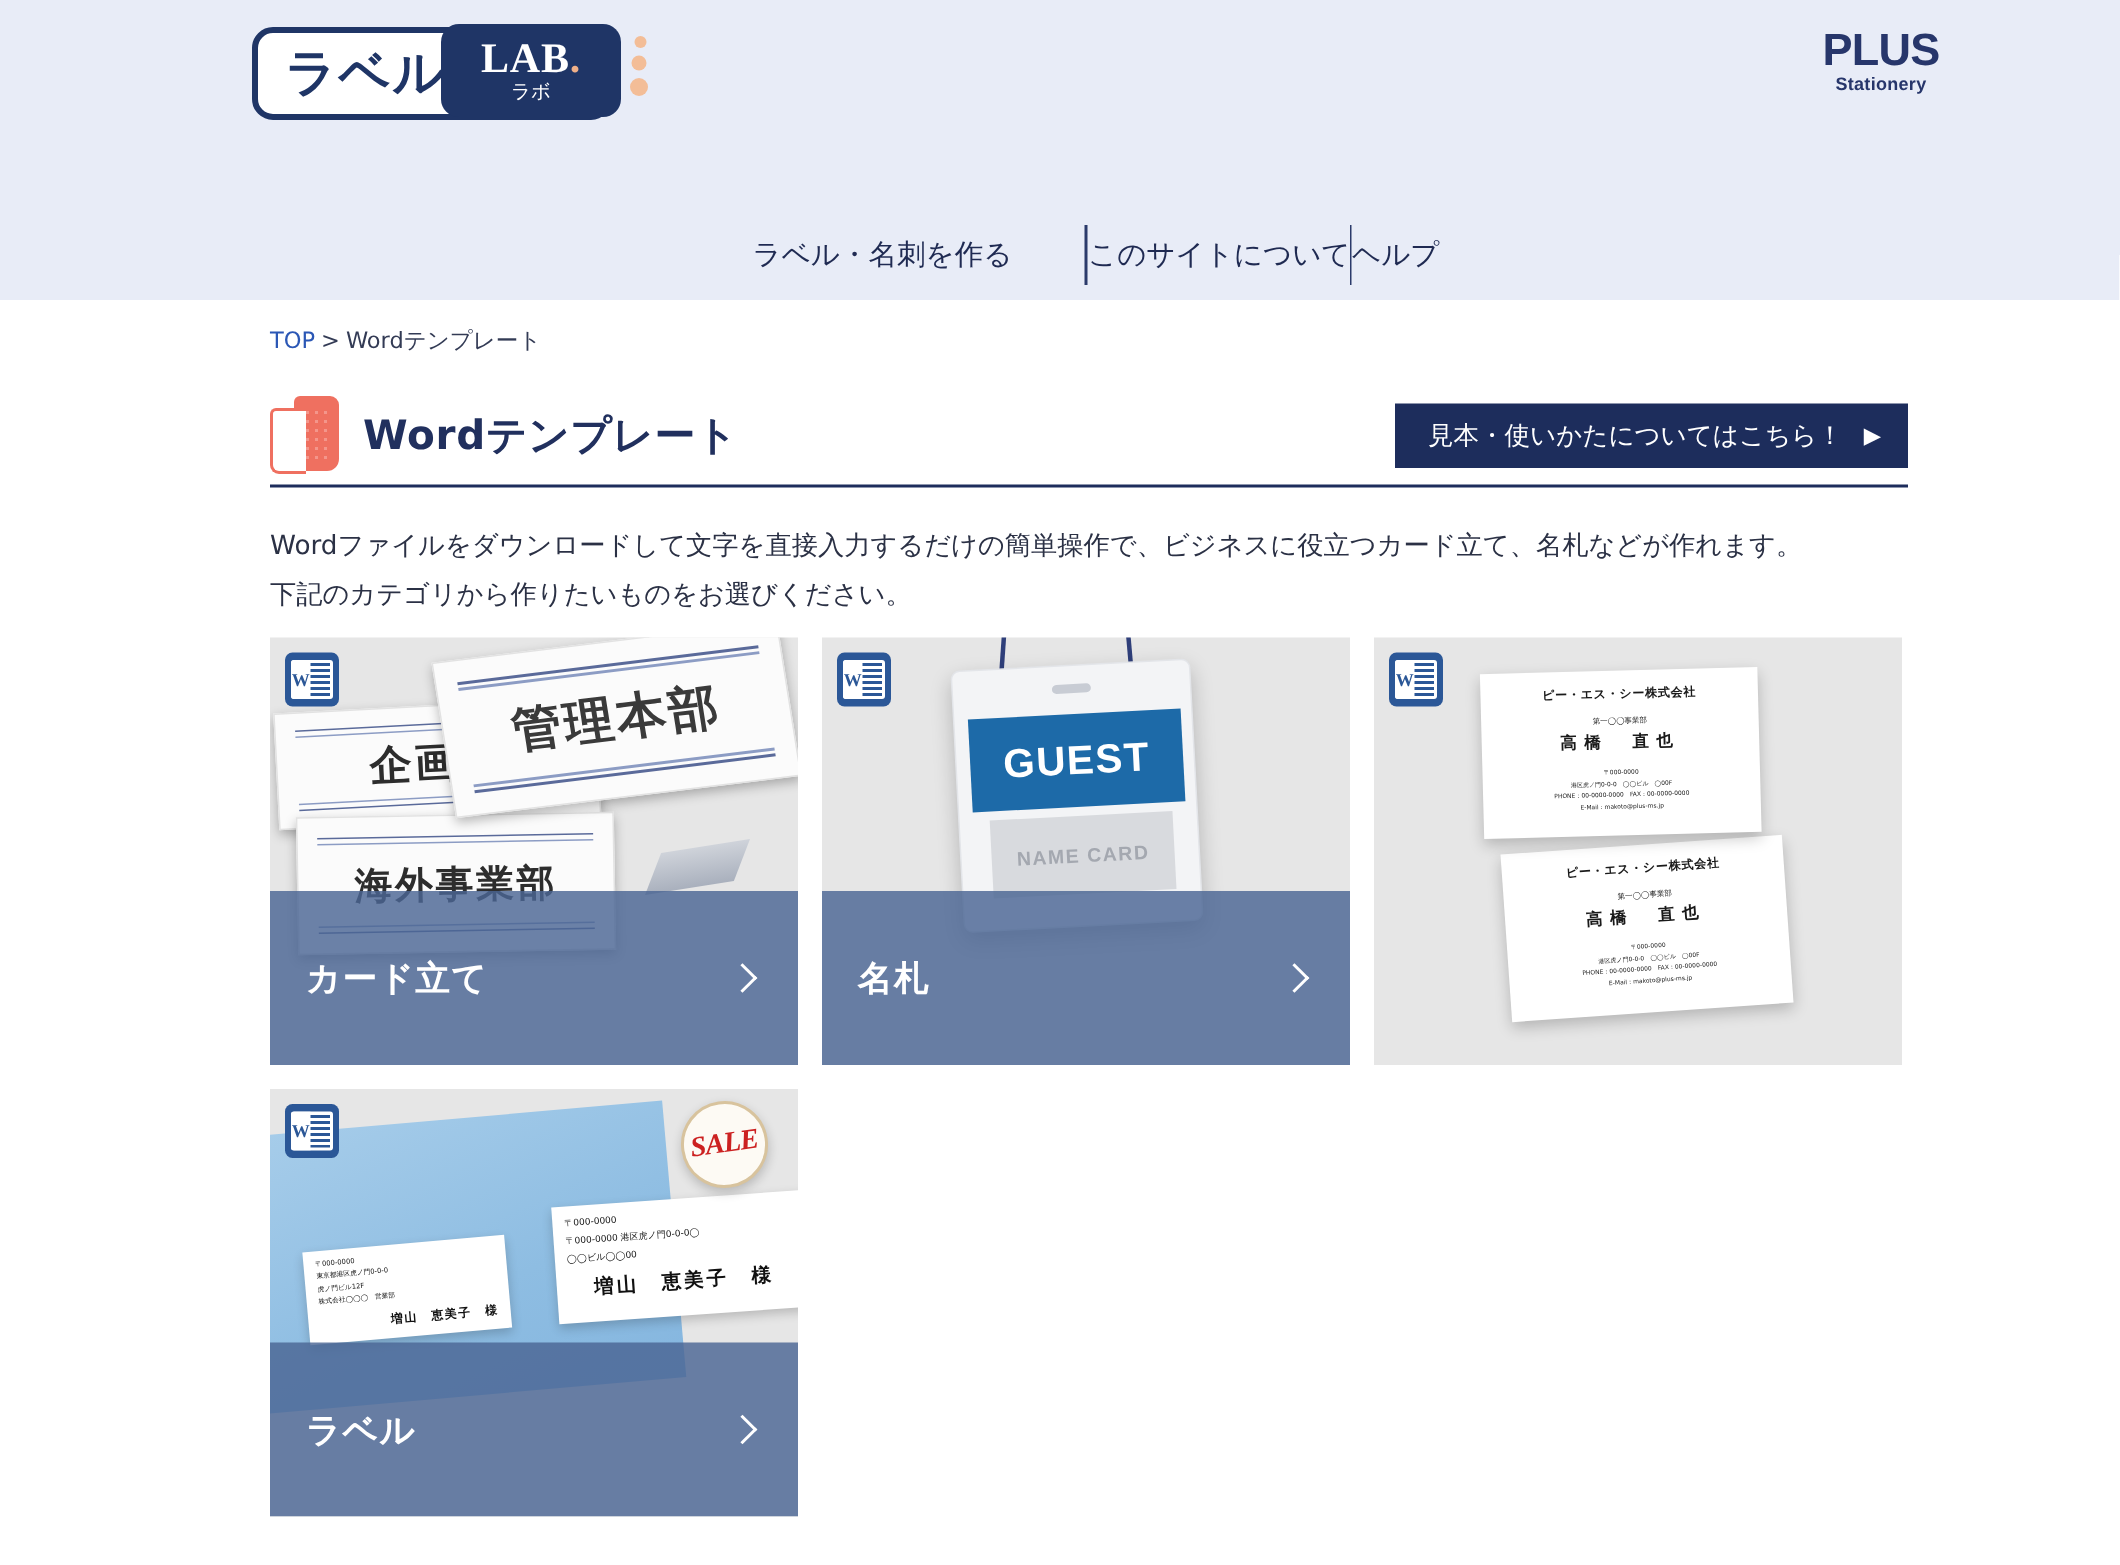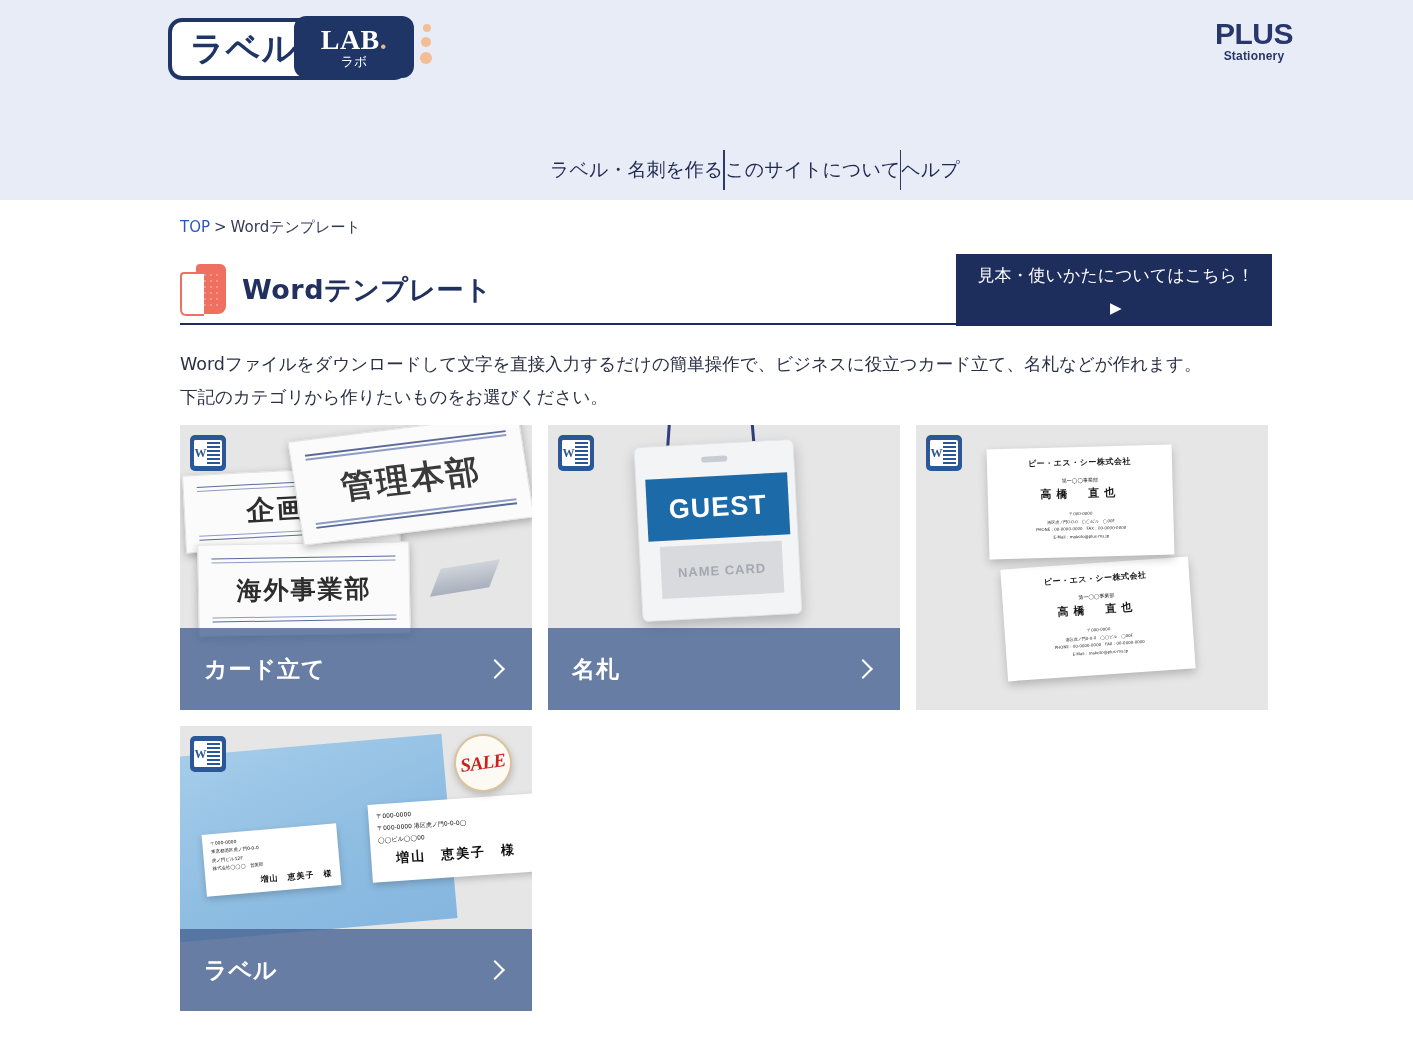--- a/index.html
+++ b/index.html
@@ -148,21 +148,21 @@
   }
   .nav-inner { display: flex; align-items: center; }
   .nav-item {
     font-size: 19px;
     color: #1f2a52;
     font-family: "DejaVu Sans", sans-serif;
     text-align: center;
     cursor: pointer;
     white-space: nowrap;
   }
-  .nav-item:nth-child(1) { width: 270px; text-align: right; }
+  .nav-item:nth-child(1) { width: 270px; }
   .nav-item:nth-child(3) { width: 272px; }
   .nav-item:nth-child(5) { width: 276px; }
   .nav-item:nth-child(7) { width: 272px; }
   .nav-sep {
     width: 1px;
     height: 40px;
     background: #2b3a6b;
   }
 
   
@@ -244,21 +244,20 @@
     color: #ffffff;
     font-size: 17px;
     font-family: "DejaVu Sans", sans-serif;
     padding: 10px 18px 10px 22px;
     display: flex;
     align-items: center;
     gap: 14px;
     cursor: pointer;
     border: none;
     white-space: nowrap;
-    flex-direction: column;
   }
   .guide-button .tri {
     font-size: 15px;
     line-height: 1;
   }
 
   .title-rule {
     position: absolute;
     left: 180px;
     top: 123px;
@@ -338,21 +337,21 @@
     background:
       repeating-linear-gradient(to bottom, #2b5797 0 2px, #ffffff 2px 4px);
     margin: 2px 2px 2px 0;
   }
 
   .card-label {
     position: absolute;
     left: 0;
     bottom: 0;
     width: 100%;
-    height: 82px;
+    height: 116px;
     background: rgba(74,101,148,0.82);
     display: flex;
     align-items: center;
     justify-content: space-between;
     padding: 0 26px 0 24px;
     z-index: 5;
   }
   .card-label-text {
     color: #ffffff;
     font-size: 23px;

